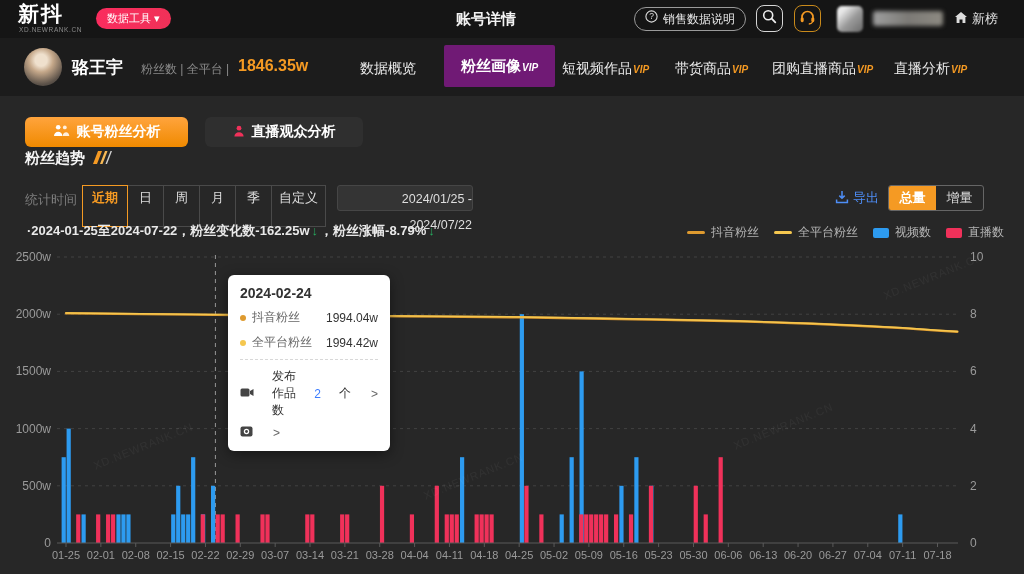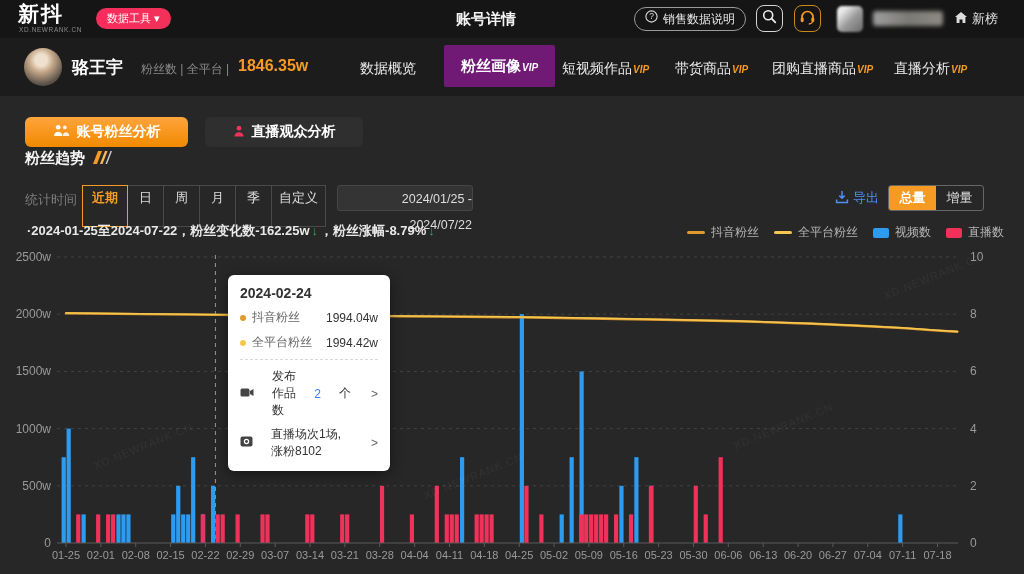--- a/index.html
+++ b/index.html
@@ -366,16 +366,15 @@
       <span class="tt-blue">2</span>
       <span>个</span>
     <span class="tt-arrow">&gt;</span>
   </div>
   <div class="tt-link" style="margin-bottom:2px;">
     <span><svg width="13" height="11" viewBox="0 0 13 11">
           <rect x="0.5" y="0.5" width="12" height="10" rx="2" fill="#444"></rect>
           <circle cx="6.5" cy="5.5" r="2.7" fill="#fff"></circle>
           <circle cx="6.5" cy="5.5" r="1.4" fill="#444"></circle>
         </svg></span>
-    <span>直播场次1场, 涨粉8102</span>
     <span class="tt-arrow">&gt;</span>
   </div>
 </div>
 
 </body></html>

